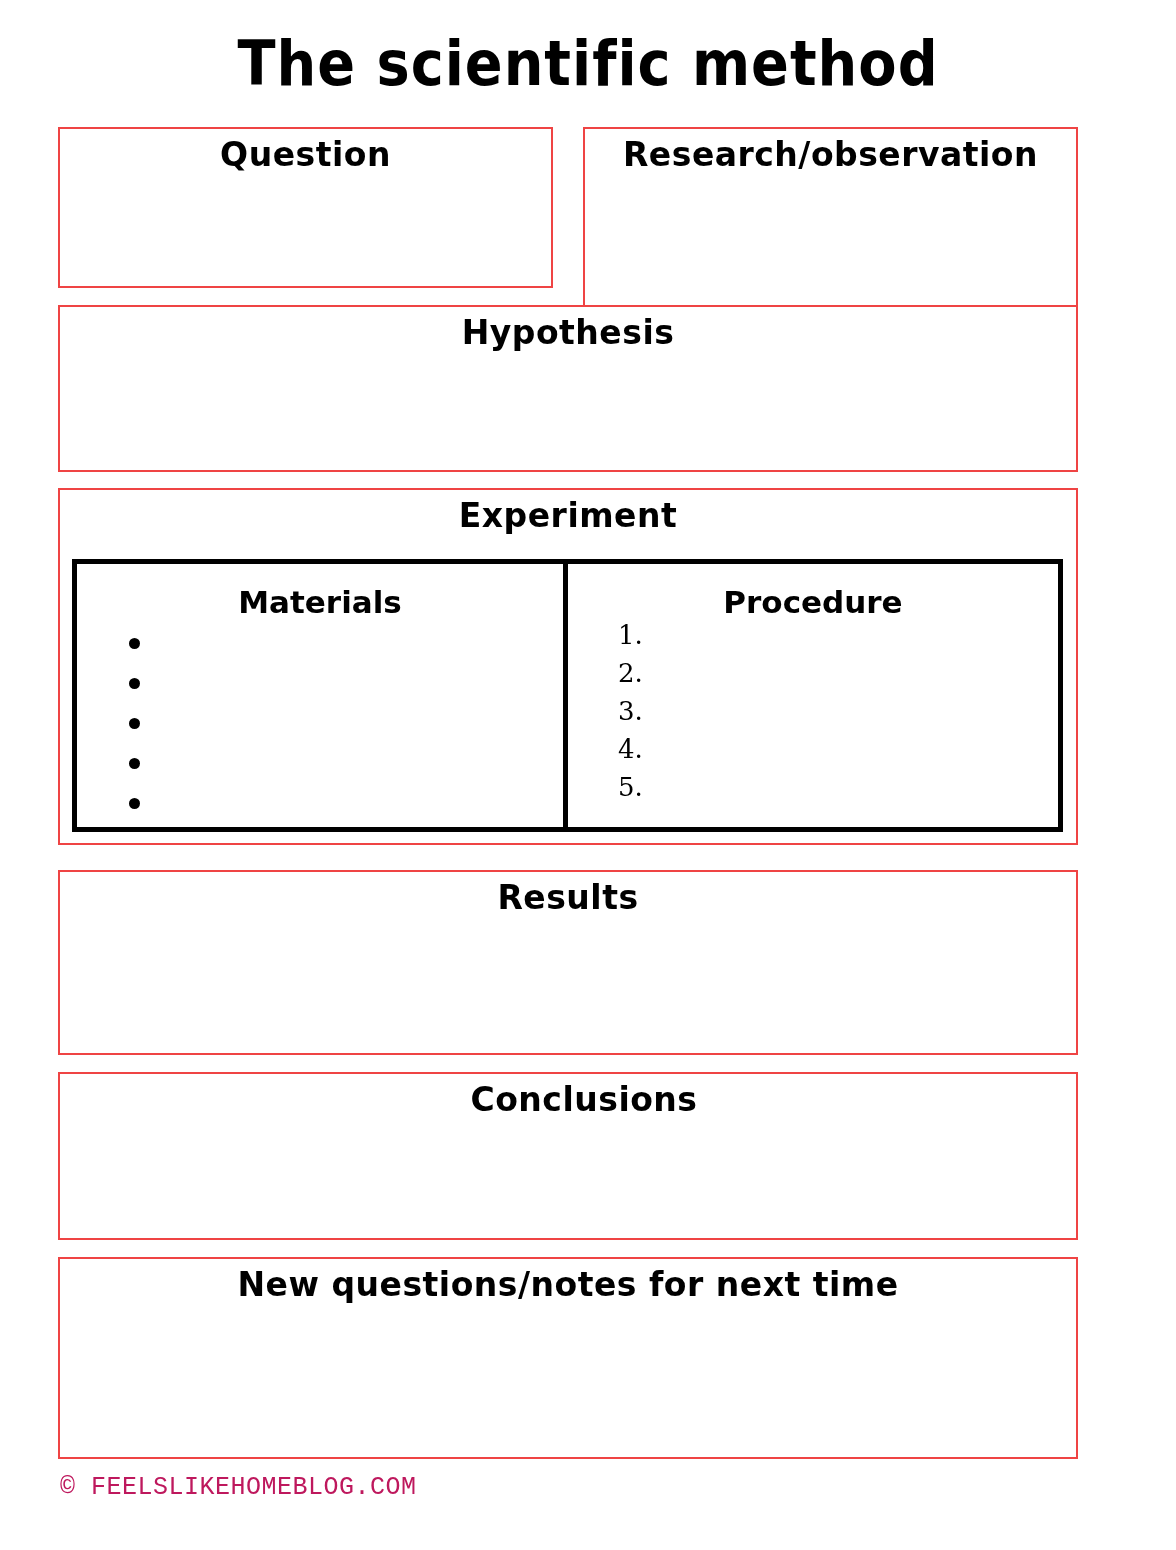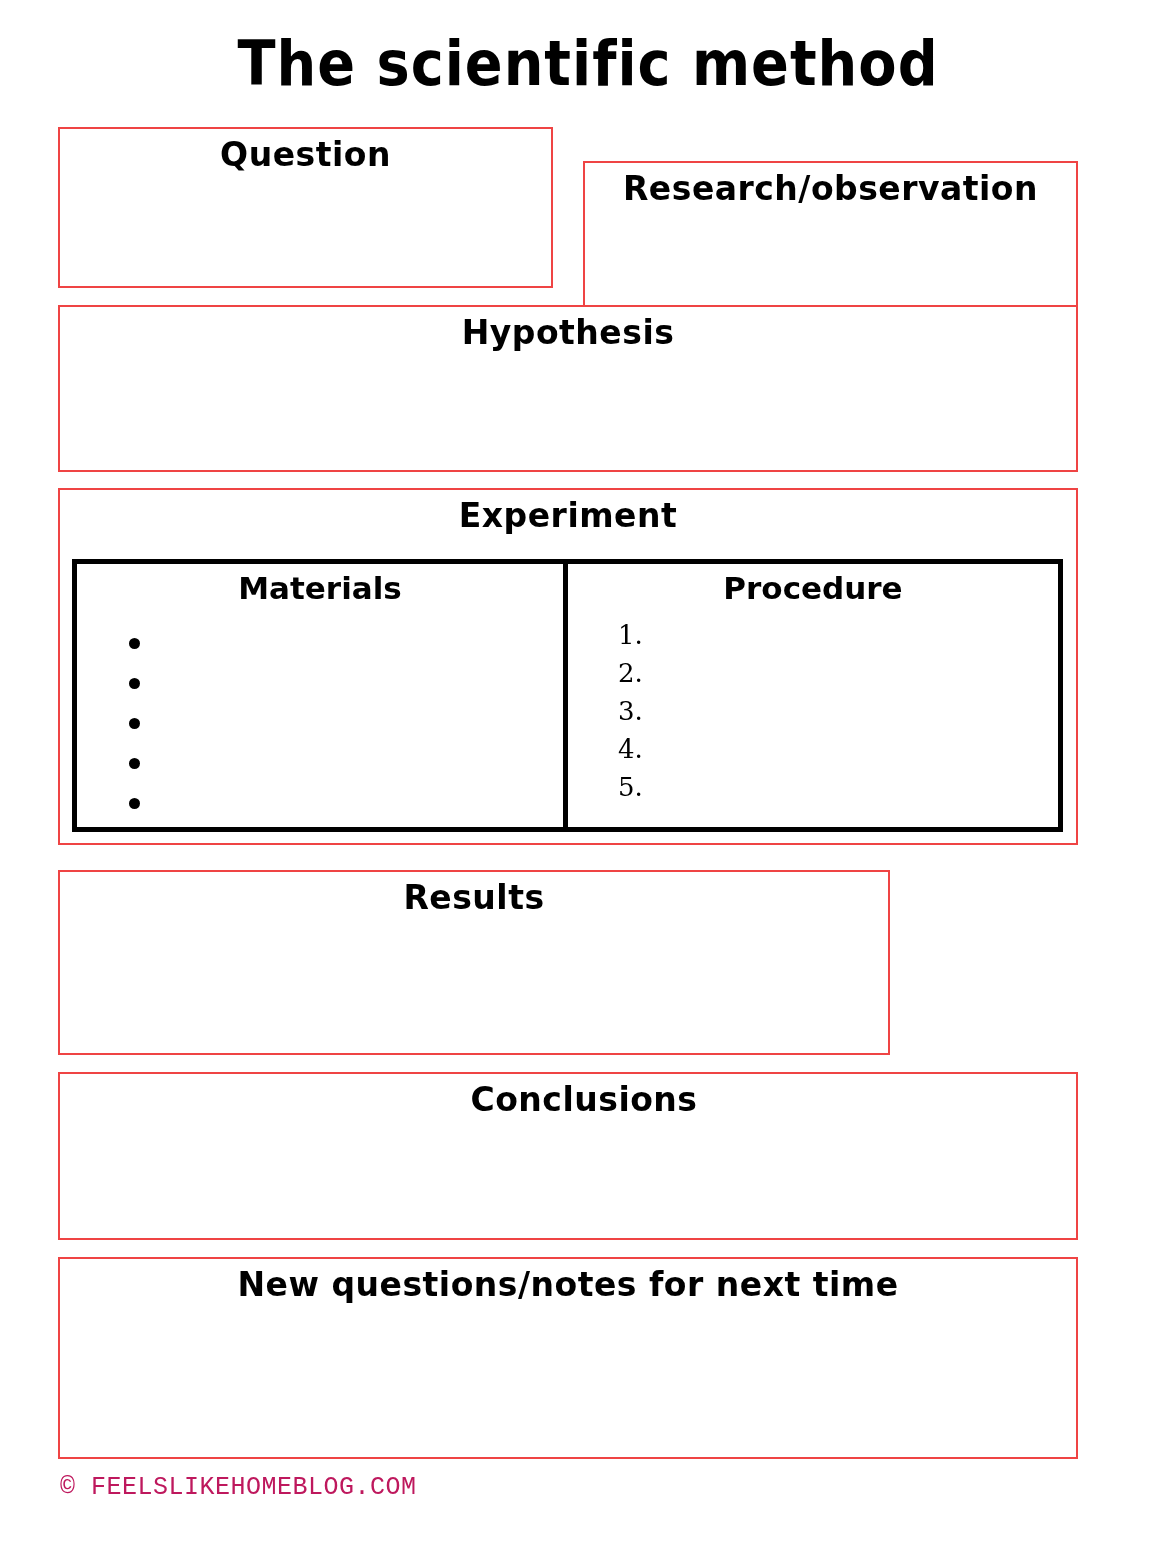--- a/index.html
+++ b/index.html
@@ -53,21 +53,21 @@
   }
   .box-header::first-letter { text-transform: uppercase; }
 
   
   #box-question {
     left: 58px;  top: 127px;
     width: 495px; height: 161px;
   }
   #box-research {
     left: 583px; top: 127px;
-    width: 495px; height: 199px; margin-top: 34px;
+    width: 495px; height: 199px;
   }
 
   
   #box-hypothesis {
     left: 58px; top: 305px;
     width: 1020px; height: 167px;
   }
 
   
   #box-experiment {
@@ -95,21 +95,21 @@
   #col-procedure {
     flex: 1 1 auto;
   }
   .col-header {
     text-align: center;
     font-family: "DejaVu Sans", sans-serif;
     font-weight: bold;
     font-size: 31px;
     line-height: 38px;
     color: #000000;
-    padding-top: 5px;
+    padding-top: 19px;
     text-transform: lowercase;
   }
   .col-header::first-letter { text-transform: uppercase; }
 
   .materials-list {
     list-style: none;
     margin: 0;
     padding: 0;
     position: absolute;
     left: 52px;
@@ -143,21 +143,21 @@
     height: 38px;
     line-height: 38px;
     font-family: "DejaVu Serif", serif;
     font-size: 26px;
     color: #000000;
   }
 
   
   #box-results {
     left: 58px; top: 870px;
-    width: 832px; height: 185px;
+    width: 1020px; height: 185px;
   }
   
   #box-conclusions {
     left: 58px; top: 1072px;
     width: 1020px; height: 168px; padding-left: 32px;
   }
   
   #box-newquestions {
     left: 58px; top: 1257px;
     width: 1020px; height: 202px;

